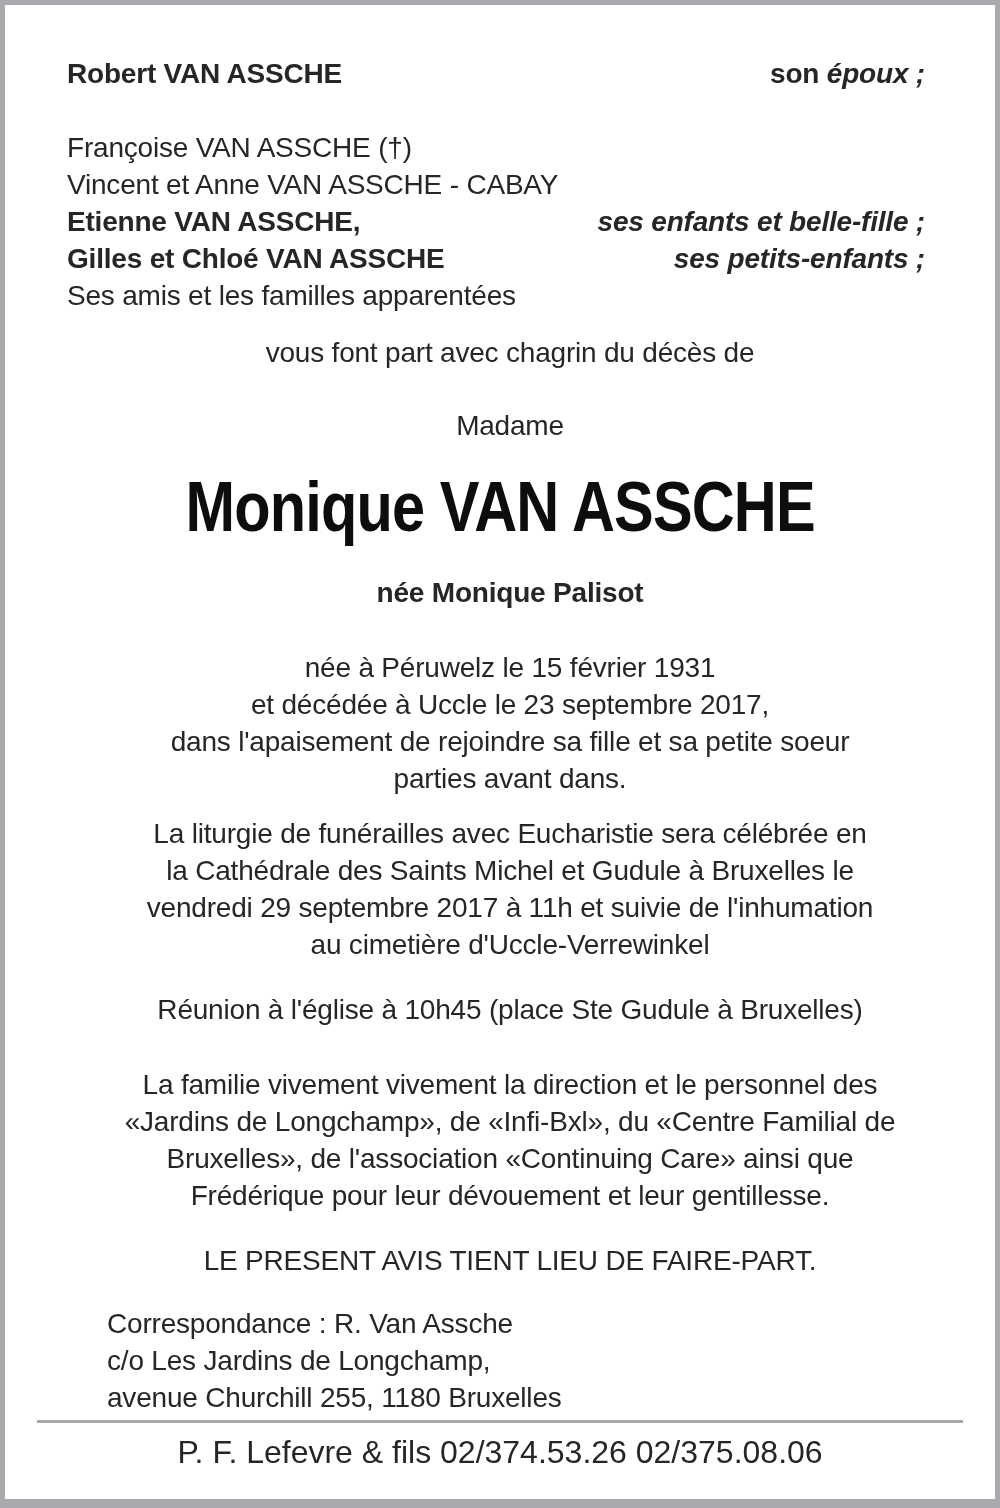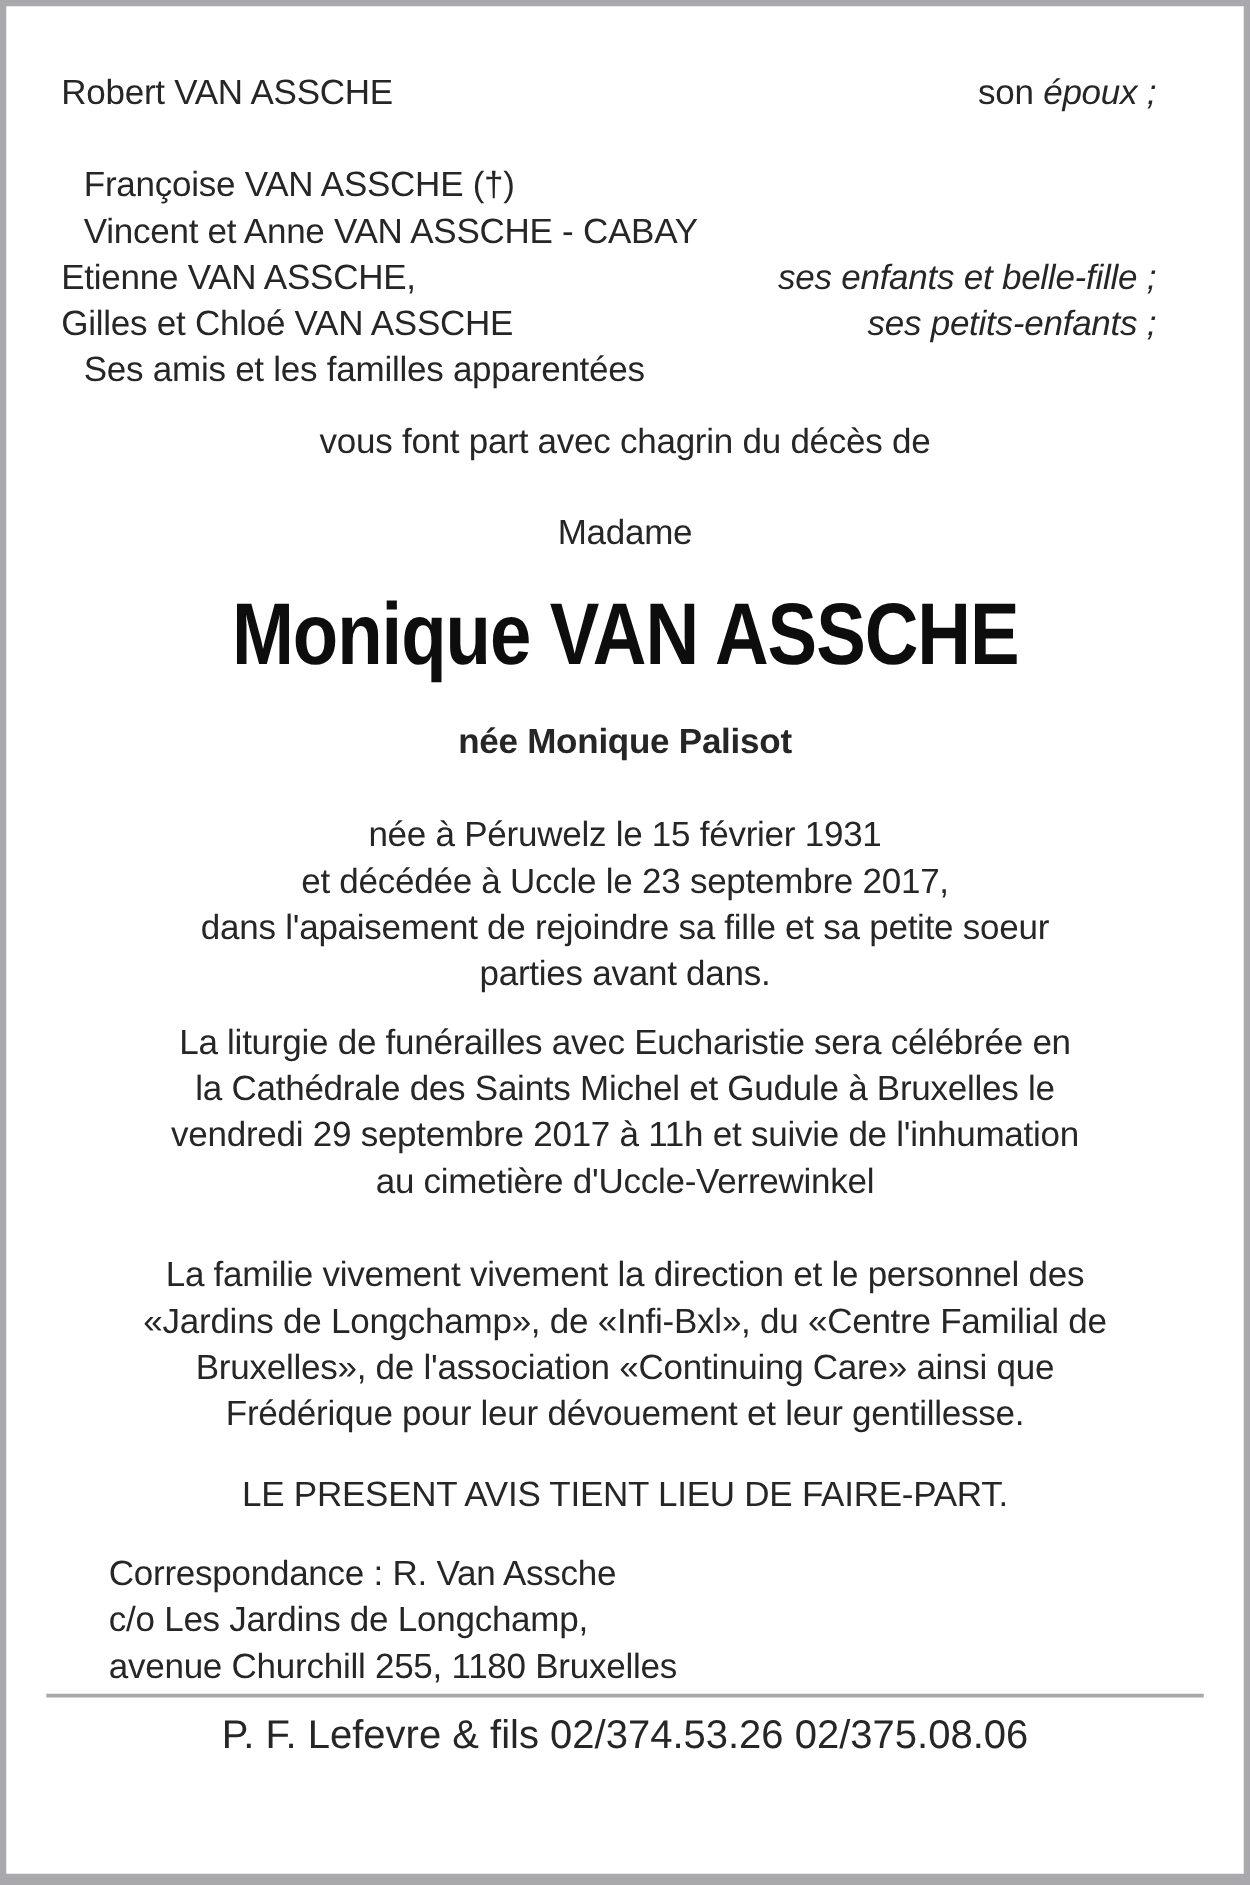--- a/index.html
+++ b/index.html
@@ -10,24 +10,24 @@
   }
   .page {
     box-sizing: border-box;
     width: 1000px; height: 1508px;
     background: #ffffff;
     border: 5px solid #a9a9ad;
     border-bottom-width: 9px;
     overflow: hidden;
     padding-top: 50px;
   }
-  .line { font-size: 28px; line-height: 37px; letter-spacing: -0.2px; }
+  .line { font-size: 28px; line-height: 37px; letter-spacing: -0.2px; padding-left: 20px; }
   .lr {
     display: flex; justify-content: space-between; align-items: baseline;
-    padding-left: 44px; padding-right: 70px;
+    padding-left: 62px; padding-right: 70px; font-weight: bold;
   }
   .left-block { padding-left: 62px; }
   .c { text-align: center; }
   .it { font-style: italic; }
   .family { margin-top: 37px; }
   .announce { margin-top: 20px; }
   .madame { margin-top: 36px; }
   .title-wrap { margin-top: 8px; height: 110px; display: flex; align-items: center; justify-content: center; }
   .title {
     display: inline-block;
@@ -91,20 +91,21 @@
     <div class="line c">parties avant dans.</div>
   </div>
 
   <div class="para m-ceremony">
     <div class="line c">La liturgie de funérailles avec Eucharistie sera célébrée en</div>
     <div class="line c">la Cathédrale des Saints Michel et Gudule à Bruxelles le</div>
     <div class="line c">vendredi 29 septembre 2017 à 11h et suivie de l'inhumation</div>
     <div class="line c">au cimetière d'Uccle-Verrewinkel</div>
   </div>
 
+  <div class="line c m-meeting">Réunion à l'église à 10h45 (place Ste Gudule à Bruxelles)</div>
 
   <div class="para m-thanks">
     <div class="line c">La familie vivement vivement la direction et le personnel des</div>
     <div class="line c">«Jardins de Longchamp», de «Infi-Bxl», du «Centre Familial de</div>
     <div class="line c">Bruxelles», de l'association «Continuing Care» ainsi que</div>
     <div class="line c">Frédérique pour leur dévouement et leur gentillesse.</div>
   </div>
 
   <div class="line c m-notice">LE PRESENT AVIS TIENT LIEU DE FAIRE-PART.</div>
 

